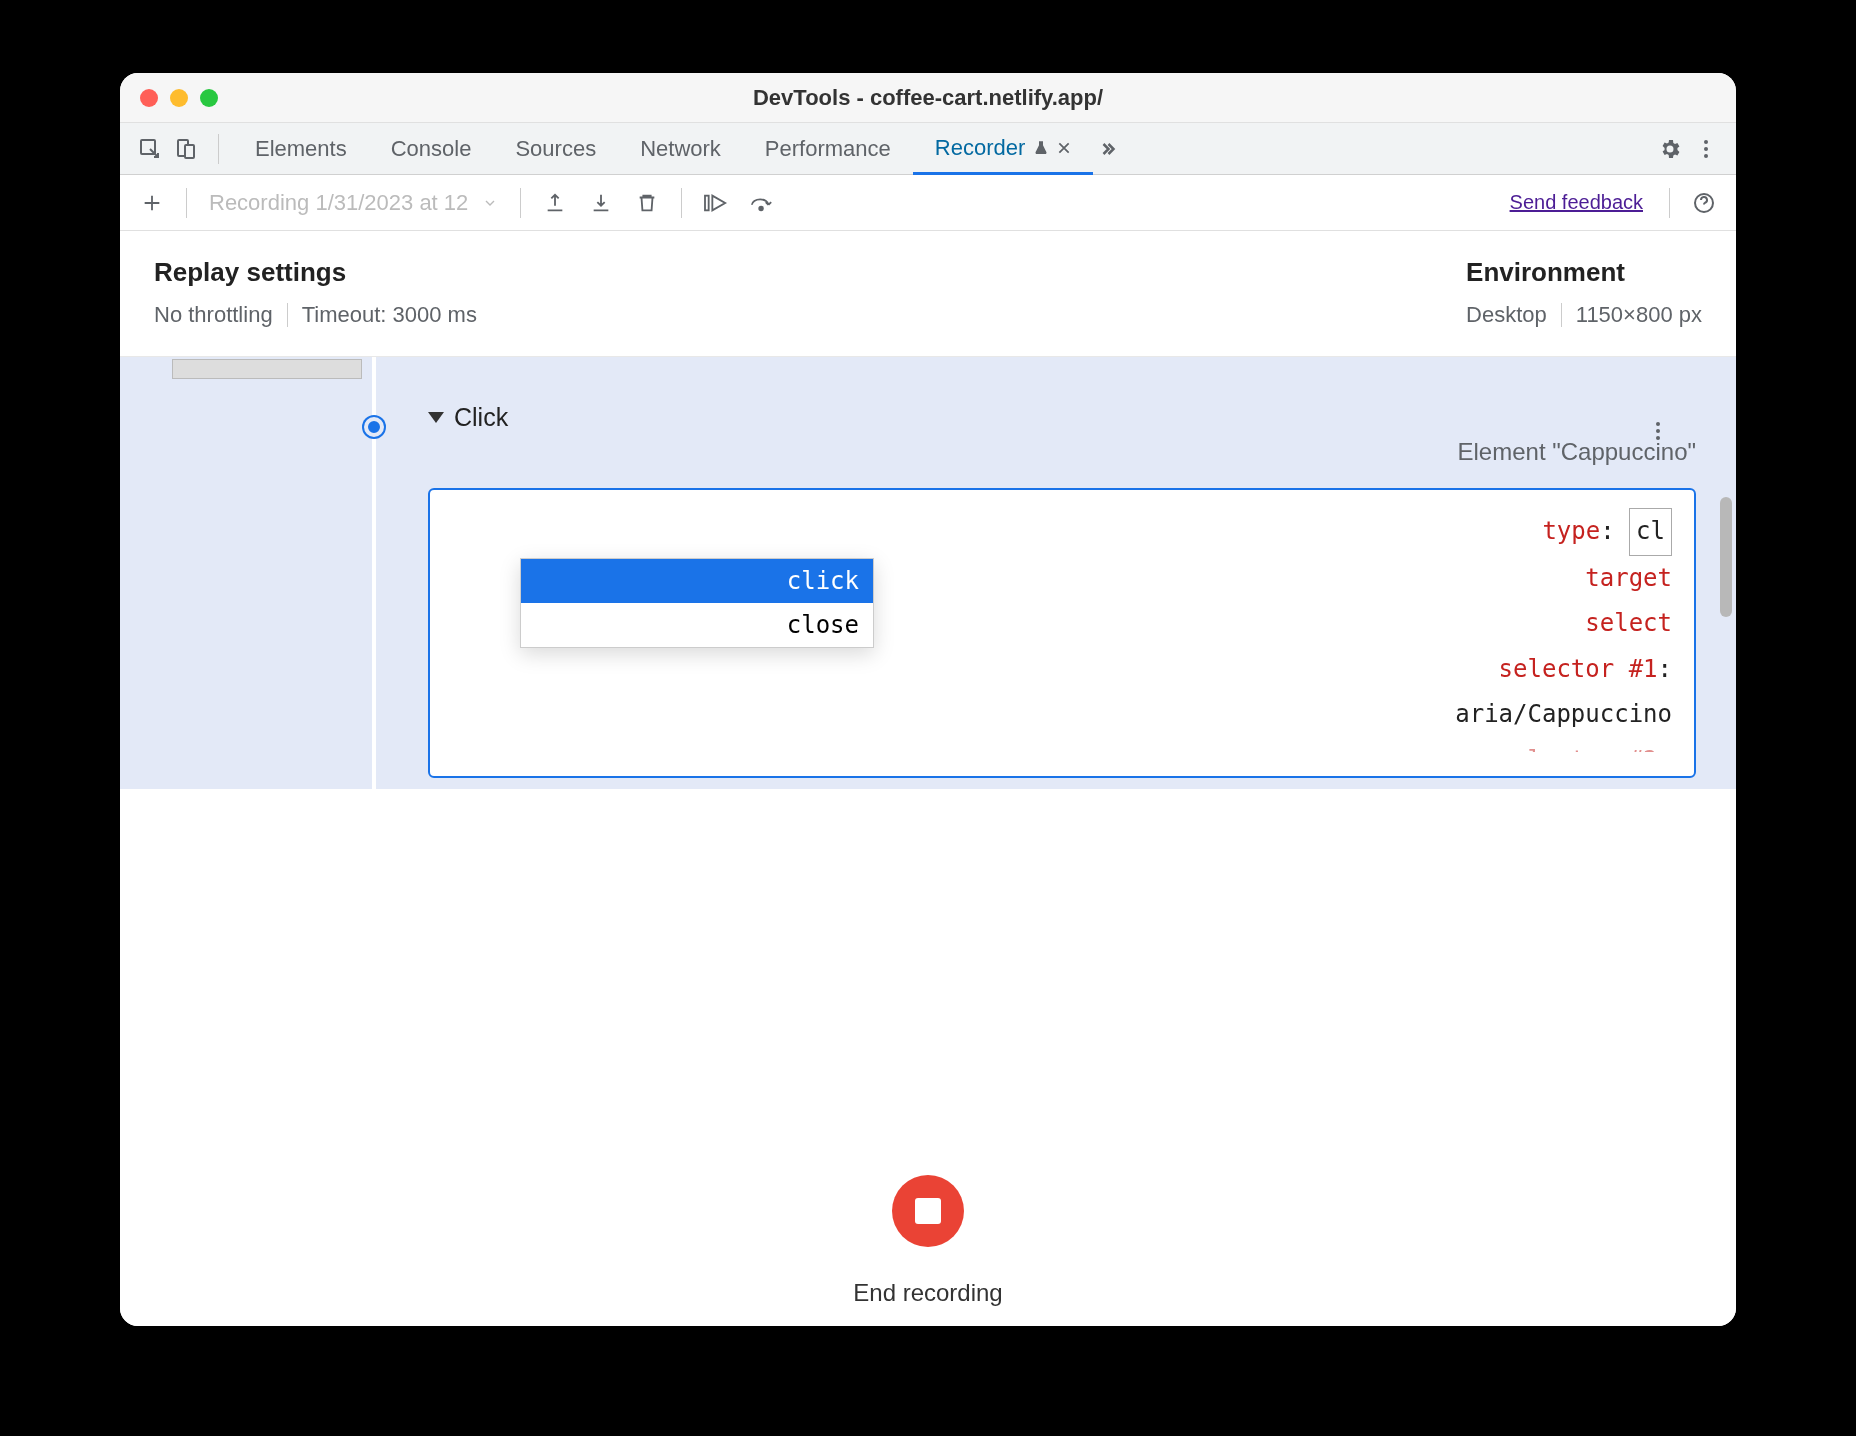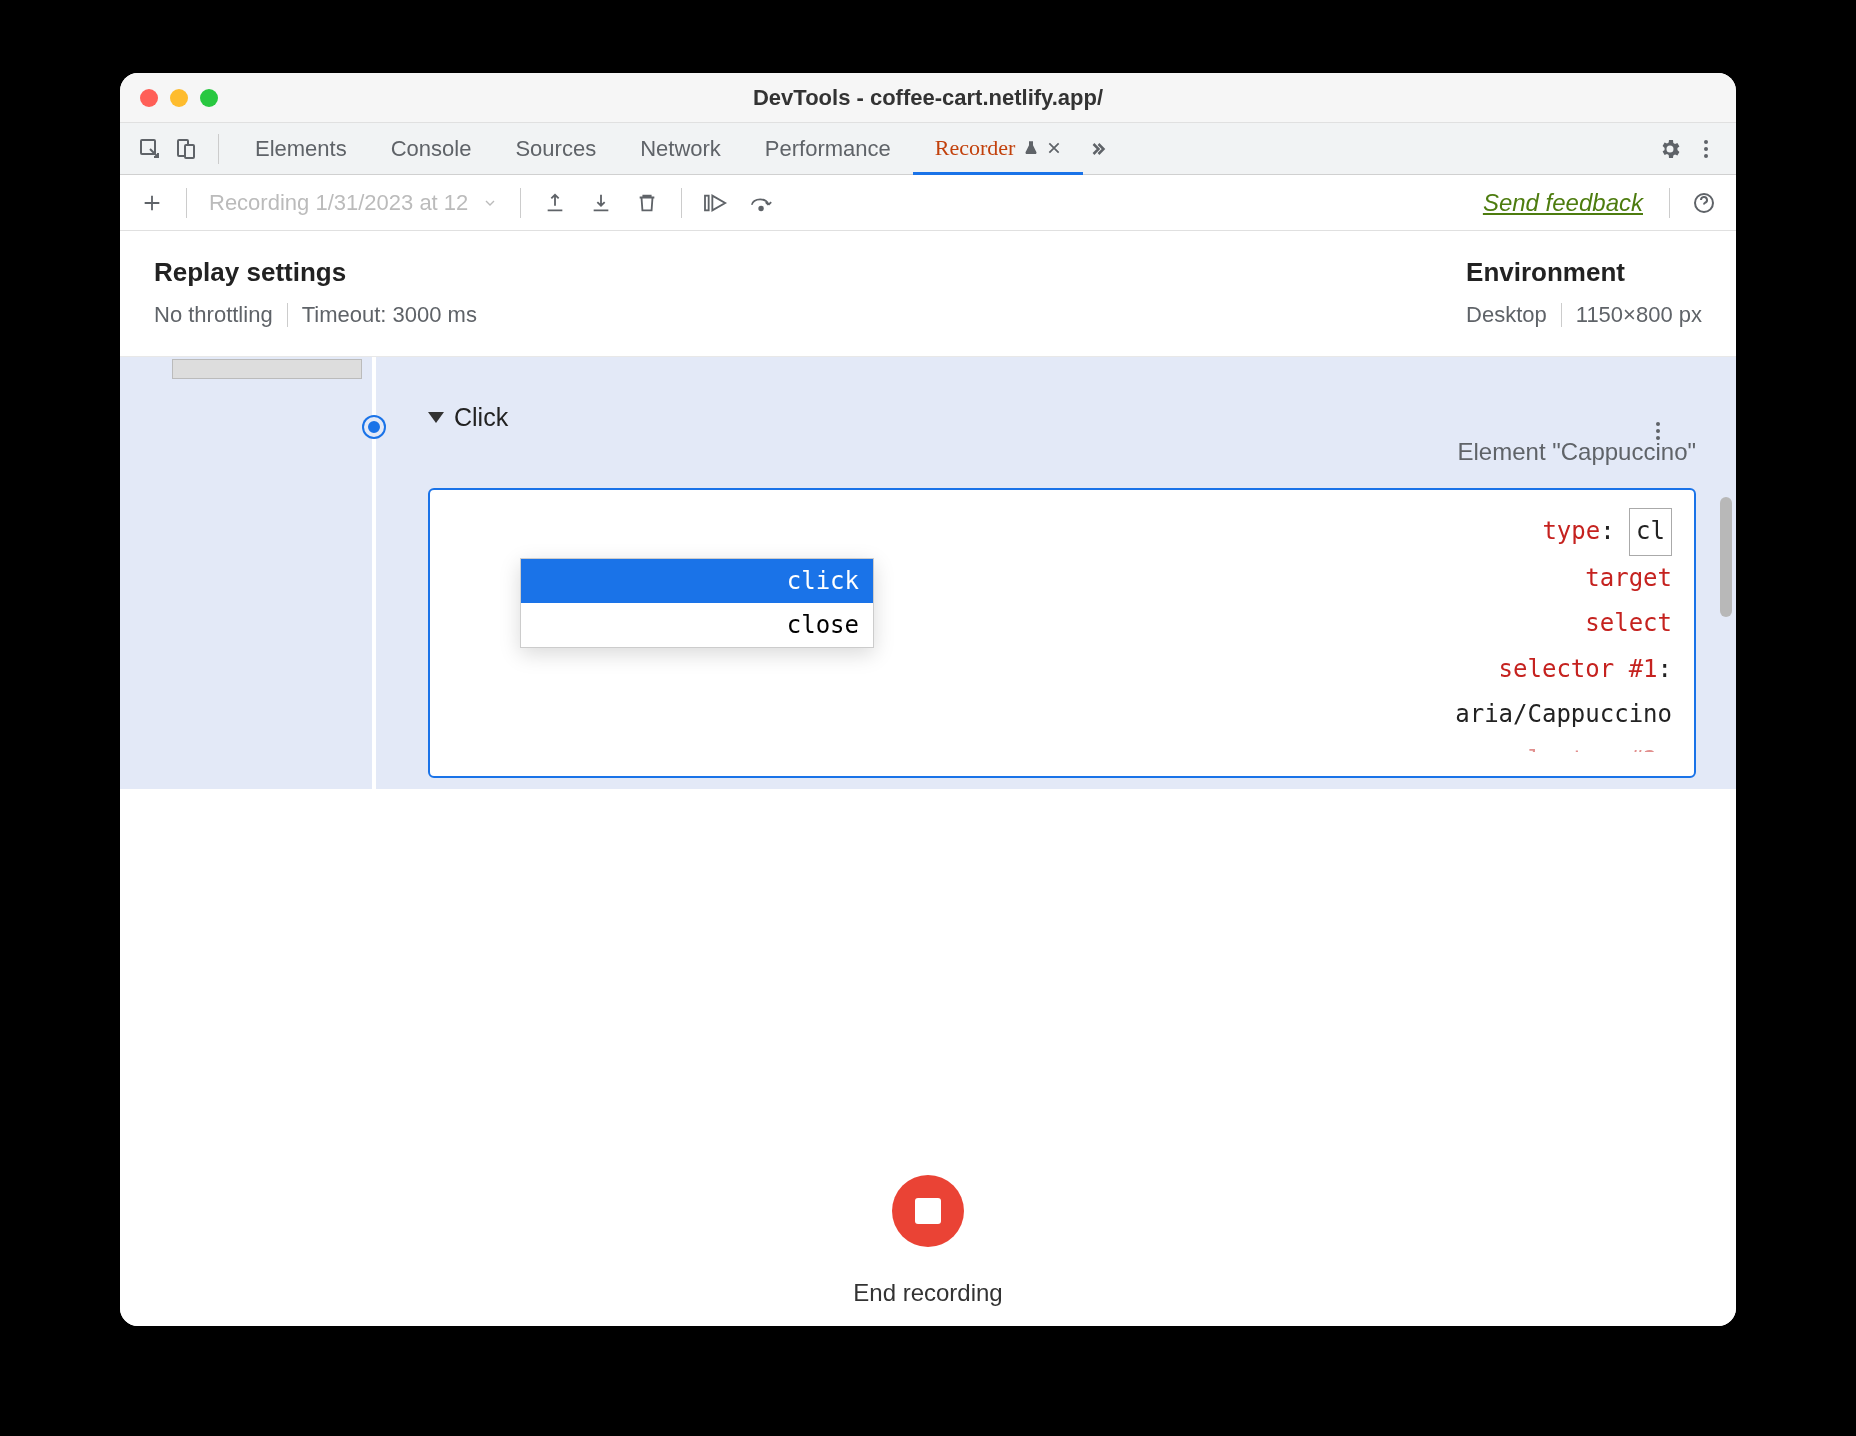--- a/index.html
+++ b/index.html
@@ -9,28 +9,28 @@
 .traffic { display: flex; gap: 12px; margin-left: 20px; }
 .dot { width: 18px; height: 18px; border-radius: 50%; }
 .dot.red { background: #ff5f57; }
 .dot.yellow { background: #febc2e; }
 .dot.green { background: #28c840; }
 .title { position: absolute; left: 0; right: 0; text-align: center; font-size: 22px; font-weight: 600; color: #333; }
 
 .tabbar { height: 52px; background: #f1f3f4; border-bottom: 1px solid #d0d0d0; display: flex; align-items: center; padding: 0 12px; }
 .tabbar .sep { width: 1px; height: 30px; background: #ccc; margin: 0 14px; }
 .tab { padding: 0 22px; height: 52px; display: flex; align-items: center; font-size: 22px; color: #5f6368; cursor: pointer; gap: 8px; }
-.tab.active { color: #c2410c; border-bottom: 3px solid #1a73e8; margin-bottom: -1px; font-family: Liberation Serif, serif; }
+.tab.active { color: #0369a1; border-bottom: 3px solid #1a73e8; margin-bottom: -1px; }
 .iconbtn { width: 36px; height: 36px; display: flex; align-items: center; justify-content: center; color: #5f6368; cursor: pointer; }
 .spacer { flex: 1; }
 
 .toolbar { height: 56px; border-bottom: 1px solid #e0e0e0; display: flex; align-items: center; padding: 0 14px; gap: 10px; }
 .toolbar .sep { width: 1px; height: 30px; background: #ccc; margin: 0 6px; }
 .recording-select { color: #bbb; font-size: 22px; display: flex; align-items: center; gap: 14px; padding: 0 6px; }
-.feedback { font-size: 24px; color: #4d7c0f; text-decoration: underline; margin-right: 10px; cursor: pointer; font-style: italic; }
+.feedback { font-size: 20px; color: #4c1d95; text-decoration: underline; margin-right: 10px; cursor: pointer; }
 
 .rec-header { padding: 30px 34px 26px; display: flex; align-items: center; gap: 18px; border-bottom: 2px solid #e8e8e8; }
 .rec-dot { width: 20px; height: 20px; border-radius: 50%; background: #d93025; }
 .rec-title { font-size: 34px; color: #333; background: #f7f7f7; padding: 2px 8px; }
 
 .settings-row { display: flex; padding: 26px 34px 28px; border-bottom: 1px solid #e8e8e8; }
 .settings-col { display: flex; flex-direction: column; gap: 14px; }
 .settings-col.right { margin-left: auto; }
 .settings-h { font-size: 26px; color: #222; font-weight: bold; }
 .settings-vals { display: flex; align-items: center; font-size: 22px; color: #5f6368; }

